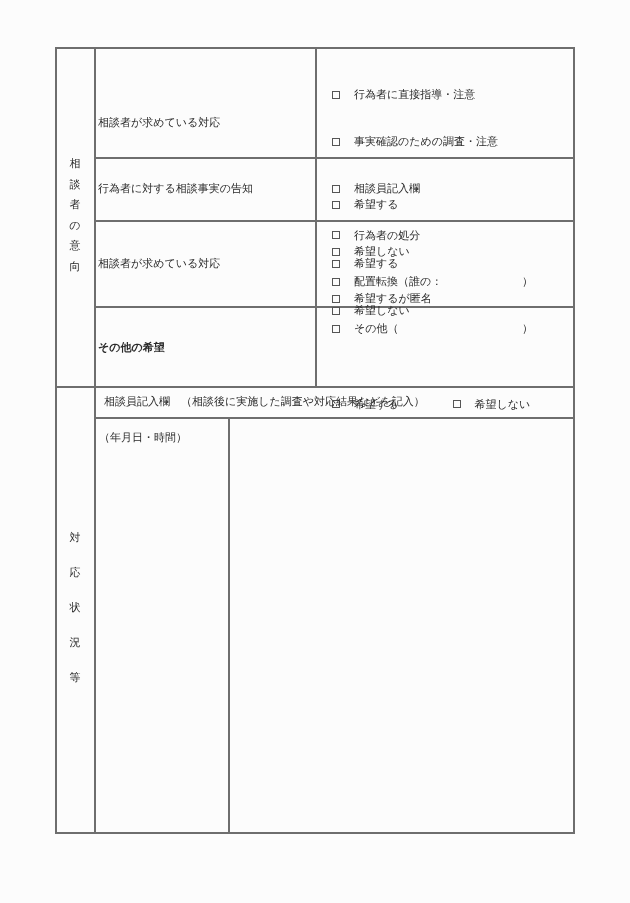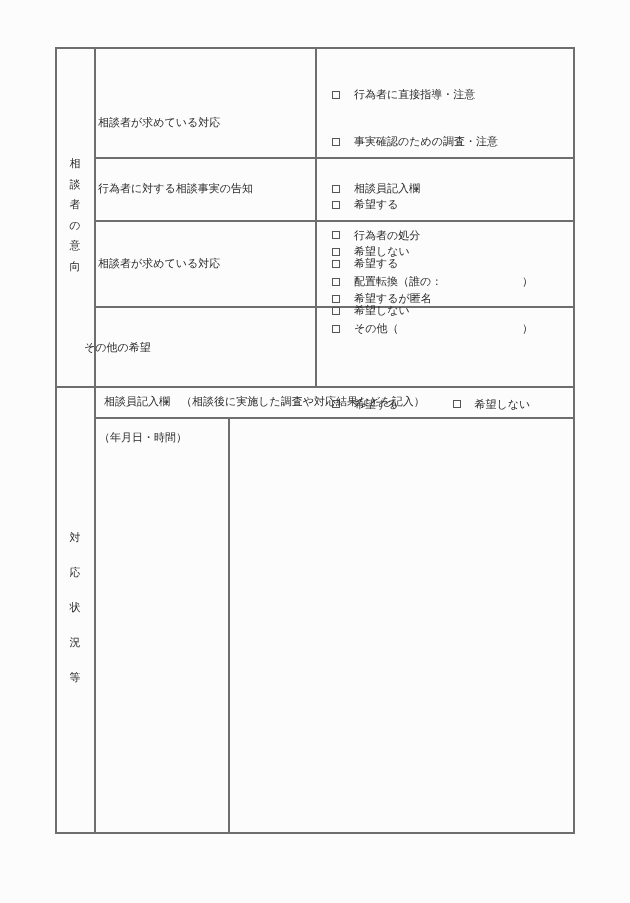--- a/index.html
+++ b/index.html
@@ -187,21 +187,21 @@
     <div class="gap"></div>
     <div class="opt-row inline-opts">
       <span class="box"></span>
       <span class="opt-text">希望する</span>
       <span class="spacer"></span>
       <span class="box"></span>
       <span class="opt-text">希望しない</span>
     </div>
   </div>
 
-  <div class="qlabel" style="left:84px; top:342px;">その他の希望</div>
+  <div class="qlabel" style="left:98px; top:342px;font-weight:bold;">その他の希望</div>
   <div class="field" style="left:317px; top:308px; width:255px; height:77px;"></div>
 
   <div class="vlabel loose" style="left:55px; width:40px; top:532px;">
     <span>対</span>
     <span>応</span>
     <span>状</span>
     <span>況</span>
     <span>等</span>
   </div>
 

